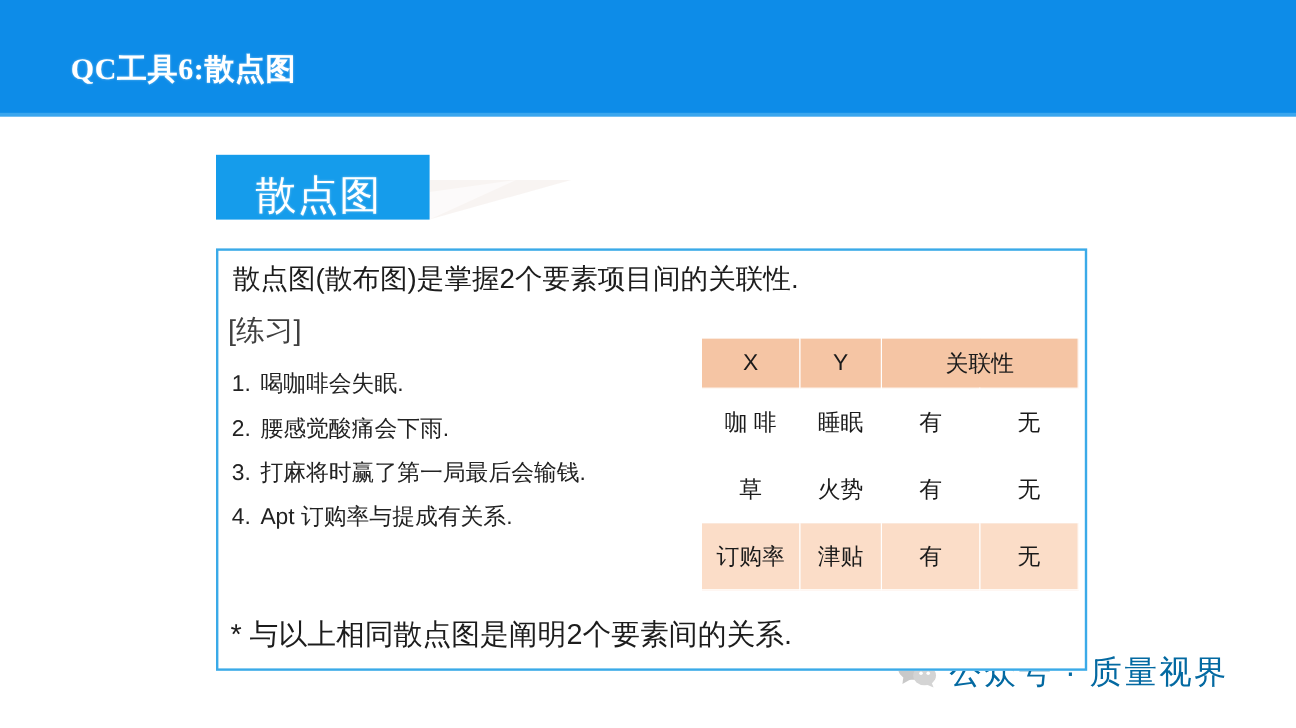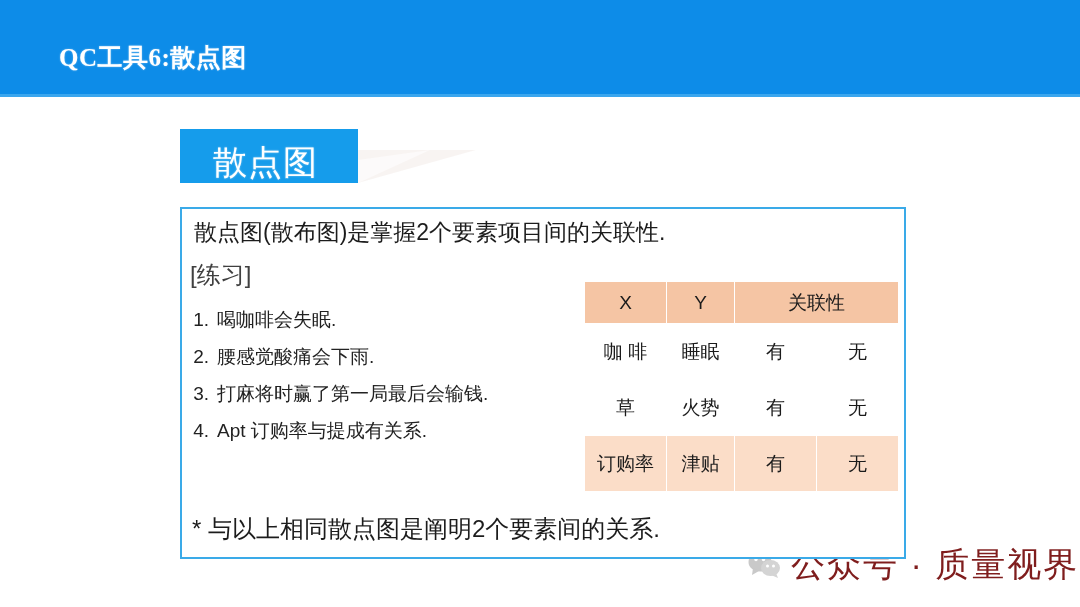--- a/index.html
+++ b/index.html
@@ -176,22 +176,22 @@
   
   .watermark {
     position: absolute;
     left: 748px;
     top: 542px;
     display: flex;
     align-items: center;
     gap: 9px;
   }
   .wm-text {
-    font-size: 34px;
-    color: #7f1d1d;
+    font-size: 27px;
+    color: #0369a1;
     letter-spacing: 2px;
     white-space: nowrap;
   }
   .wm-icon { display: block; }
 </style>
 </head>
 <body>
 
 <div class="header-band">
   <div class="header-title">QC工具6:散点图</div>

